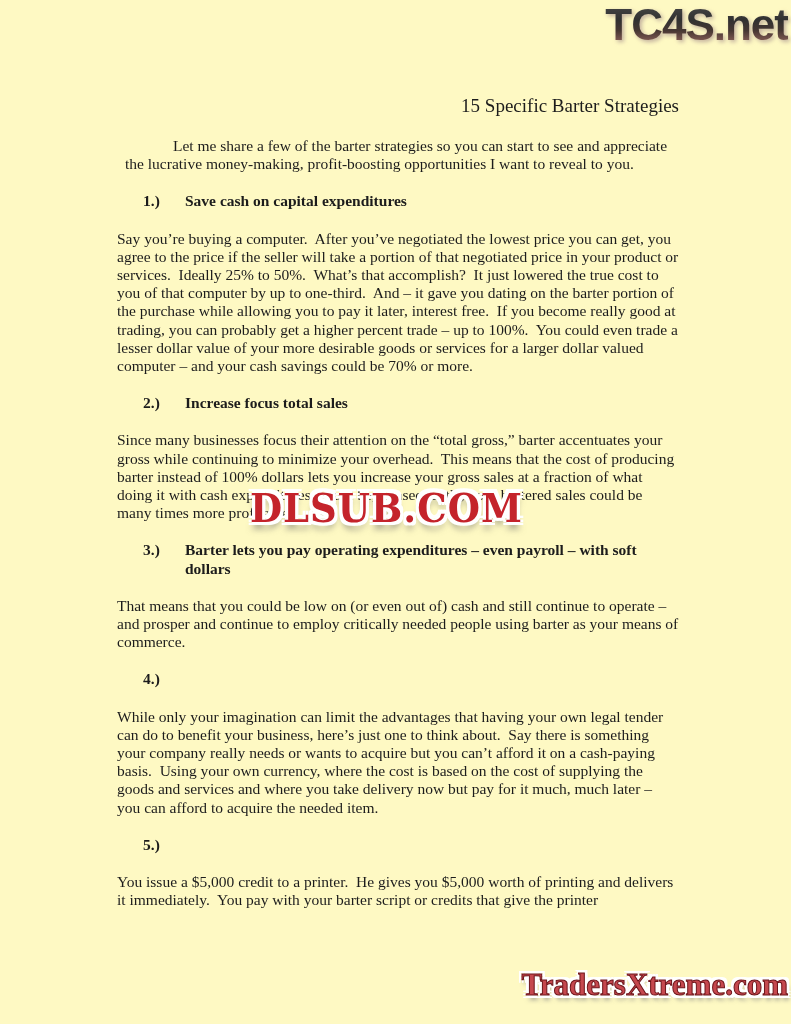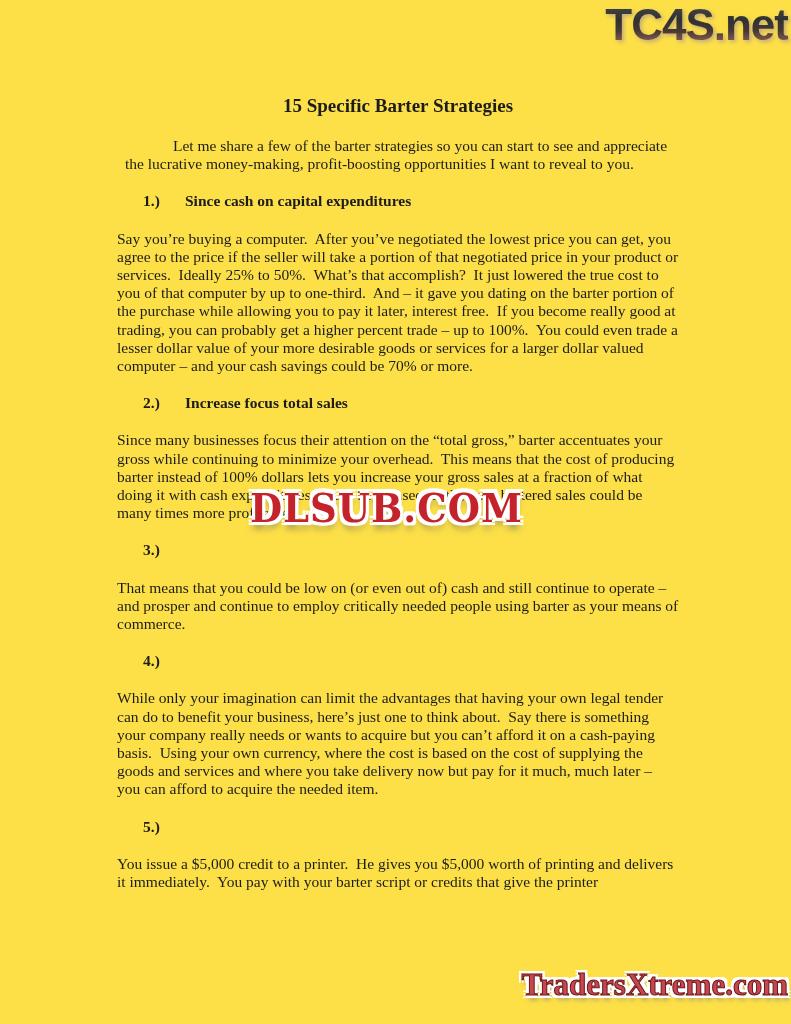--- a/index.html
+++ b/index.html
@@ -1,20 +1,20 @@
 <!DOCTYPE html>
 <html><head>
 <meta charset="utf-8">
 <style>
   html, body { margin: 0; padding: 0; background: #ffffff; }
   .page {
     position: relative;
     width: 791px;
     height: 1024px;
-    background: #fde047;
+    background: #fef9c3;
     overflow: hidden;
     font-family: "Liberation Serif", "DejaVu Serif", serif;
   }
   
   .tc4s-logo {
     position: absolute;
     top: 1px;
     right: 3px;
     font-family: "Liberation Sans", sans-serif;
     font-weight: 900;
@@ -33,22 +33,22 @@
     left: 117px;
     top: 95px;
     width: 562px;
     font-size: 15.5px;
     line-height: 18.2px;
     color: #1c1c1c;
   }
   .doc-title {
     font-size: 19px;
     line-height: 22px;
-    font-weight: bold;
-    text-align: center;
+    font-weight: normal;
+    text-align: right;
     margin: 0 0 20px 0;
   }
   .intro-para {
     margin: 0 0 19px 8px;
     text-indent: 48px;
     white-space: pre-wrap;
   }
   .heading-row {
     display: flex;
     font-weight: bold;
@@ -111,36 +111,38 @@
 
   <div class="content">
 
     <h1 class="doc-title">15 Specific Barter Strategies</h1>
 
     <p class="intro-para">Let me share a few of the barter strategies so you can start to see and appreciate the lucrative money-making, profit-boosting opportunities I want to reveal to you.</p>
 
     <div class="section">
       <div class="heading-row">
         <span class="heading-num">1.)</span>
-        <span class="heading-text">Since cash on capital expenditures</span>
+        <span class="heading-text">Save cash on capital expenditures</span>
       </div>
       <p class="body-para">Say you’re buying a computer.  After you’ve negotiated the lowest price you can get, you agree to the price if the seller will take a portion of that negotiated price in your product or services.  Ideally 25% to 50%.  What’s that accomplish?  It just lowered the true cost to you of that computer by up to one-third.  And – it gave you dating on the barter portion of the purchase while allowing you to pay it later, interest free.  If you become really good at trading, you can probably get a higher percent trade – up to 100%.  You could even trade a lesser dollar value of your more desirable goods or services for a larger dollar valued computer – and your cash savings could be 70% or more.</p>
     </div>
 
     <div class="section">
       <div class="heading-row">
         <span class="heading-num">2.)</span>
         <span class="heading-text">Increase focus total sales</span>
       </div>
       <p class="body-para">Since many businesses focus their attention on the “total gross,” barter accentuates your gross while continuing to minimize your overhead.  This means that the cost of producing barter instead of 100% dollars lets you increase your gross sales at a fraction of what doing it with cash expenditures would be; consequently, your bartered sales could be many times more profitable.</p>
     </div>
 
     <div class="section">
       <div class="heading-row">
         <span class="heading-num">3.)</span>
+        <span class="heading-text">Barter lets you pay operating expenditures – even payroll – with soft
+dollars</span>
       </div>
       <p class="body-para">That means that you could be low on (or even out of) cash and still continue to operate – and prosper and continue to employ critically needed people using barter as your means of commerce.</p>
     </div>
 
     <div class="section">
       <div class="heading-row">
         <span class="heading-num">4.)</span>
       </div>
       <p class="body-para">While only your imagination can limit the advantages that having your own legal tender can do to benefit your business, here’s just one to think about.  Say there is something your company really needs or wants to acquire but you can’t afford it on a cash-paying basis.  Using your own currency, where the cost is based on the cost of supplying the goods and services and where you take delivery now but pay for it much, much later – you can afford to acquire the needed item.</p>
     </div>

